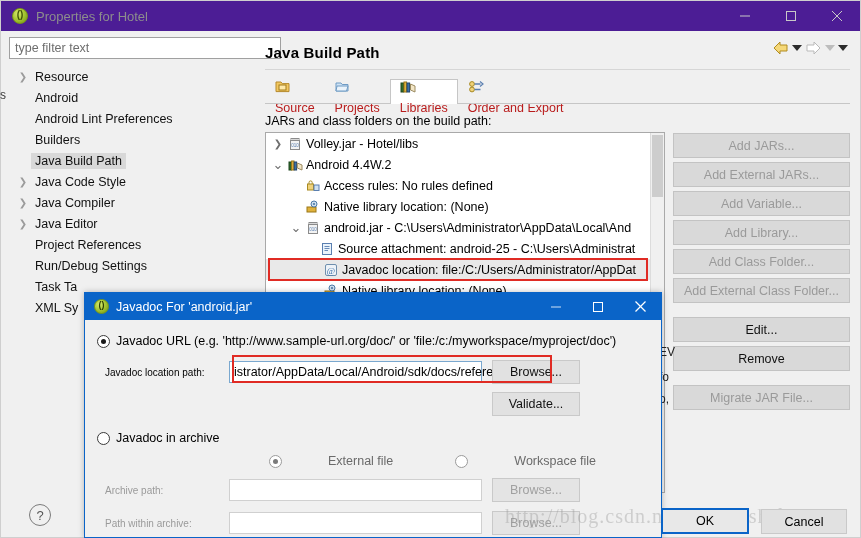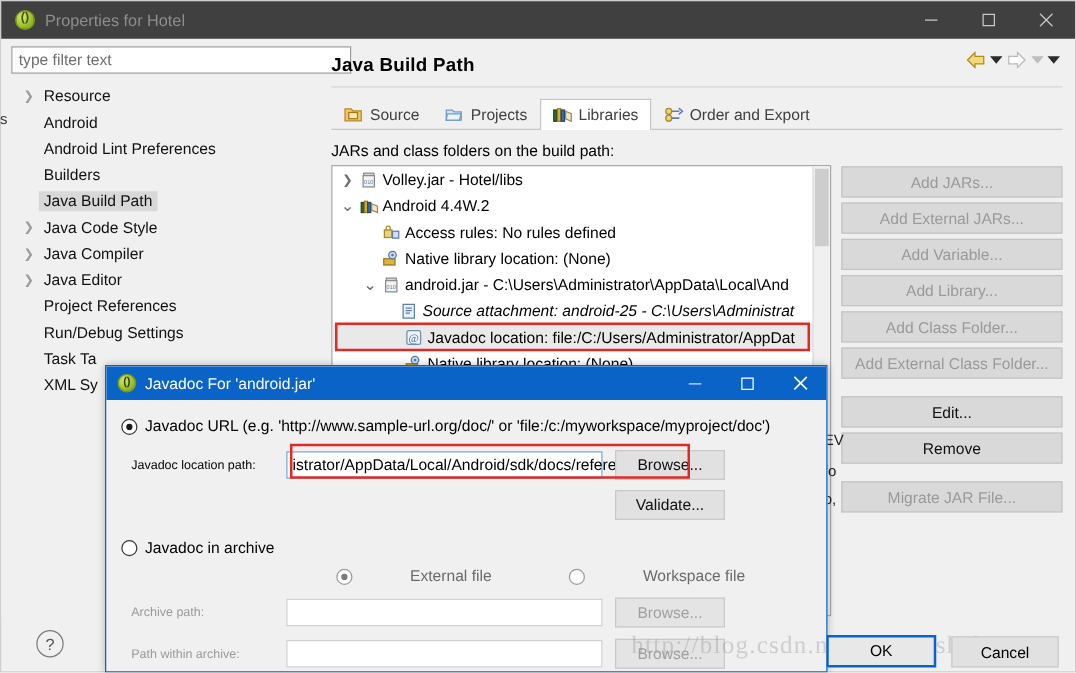--- a/index.html
+++ b/index.html
@@ -16,21 +16,21 @@
 
   
   #prop-window {
     position:absolute; left:0; top:0; width:861px; height:538px;
     background:#f0f0f0;
     border:1px solid #cfcfcf;
     display:flex; flex-direction:column;
   }
   #titlebar {
     height:30px; flex:0 0 30px;
-    background:#404040;
+    background:#4c1d95;
     display:flex; align-items:center;
     position:relative;
   }
   #titlebar .tb-icon {
     width:16px; height:16px; margin-left:11px; margin-right:8px;
     border-radius:50%;
     background:radial-gradient(circle at 35% 32%, #d8ea6c 0%, #a6c633 48%, #6f9410 100%);
     border:1px solid #7a9a15;
     position:relative;
   }
@@ -75,24 +75,24 @@
   #page-title { font-size:15px; font-weight:bold; letter-spacing:.2px; }
   #nav-icons { position:absolute; right:2px; top:4px; display:flex; align-items:center; gap:3px;}
   .nav-arrow svg { display:block; }
   .caret { width:0;height:0;border-left:5px solid transparent;border-right:5px solid transparent;border-top:6px solid #2b2b2b;}
   .caret.dim { border-top-color:#bdbdbd; }
   #head-rule { height:1px; background:#d6d6d6; margin:2px 0 0 0; }
 
   
   #tabs { display:flex; align-items:flex-end; height:26px; margin-top:8px; position:relative; }
   .tab {
-    height:25px; display:flex; align-items:center; gap:5px;
-    padding:0 9px; font-size:12.5px; color:#404040;
+    height:25px; display:flex; gap:5px;
+    padding:0 9px; font-size:12.5px; color:#b91c1c;
     border:1px solid transparent; border-bottom:none;
-    background:transparent; white-space:nowrap;
+    background:transparent; white-space:nowrap;flex-direction:column;
   }
   .tab.active { background:#ffffff; border-color:#c6c6c6; position:relative; z-index:2;}
   #tabs-rule { height:1px; background:#c6c6c6; margin-top:-1px; position:relative; z-index:1;}
 
   .tabicon { width:16px; height:14px; position:relative; flex:0 0 16px;}
 
   
   #jars-label { margin-top:10px; font-size:12.5px; }
   #content-row { display:flex; gap:8px; margin-top:4px; flex:1; min-height:0;}
   #jar-tree {
@@ -397,21 +397,21 @@
                 <span class="jtw" style="font-size: 13px; line-height: 10px;">⌄</span>
                 <span class="jic">
                   <svg width="14" height="14" viewBox="0 0 14 14">
                     <rect x="3" y="1.5" width="8" height="2" fill="#d8d8d8" stroke="#8b8b8b"></rect>
                     <rect x="2.5" y="3.5" width="9" height="9" fill="#f3f3f3" stroke="#8b8b8b"></rect>
                     <text x="7" y="10" font-size="4.5" text-anchor="middle" fill="#5a7fb0">010</text>
                   </svg>
                 </span>
                 <span class="jtx">android.jar - C:\Users\Administrator\AppData\Local\And</span>
               </div>
-              <div class="jrow" style="padding-left: 36px; font-style: italic;">
+              <div class="jrow" style="padding-left: 36px;">
                 <span class="jtw"></span>
                 <span class="jic">
                   <svg width="14" height="14" viewBox="0 0 14 14">
                     <rect x="2.5" y="1.5" width="9" height="11" fill="#eaf3fb" stroke="#5a7fb0"></rect>
                     <path d="M4.5 4.5h5M4.5 6.5h5M4.5 8.5h3.5" stroke="#5a7fb0" stroke-width="0.9"></path>
                   </svg>
                 </span>
                 <span class="jtx">Source attachment: android-25 - C:\Users\Administrat</span>
               </div>
               <div class="jrow" style="padding-left: 40px; background: rgb(233, 233, 233);">

